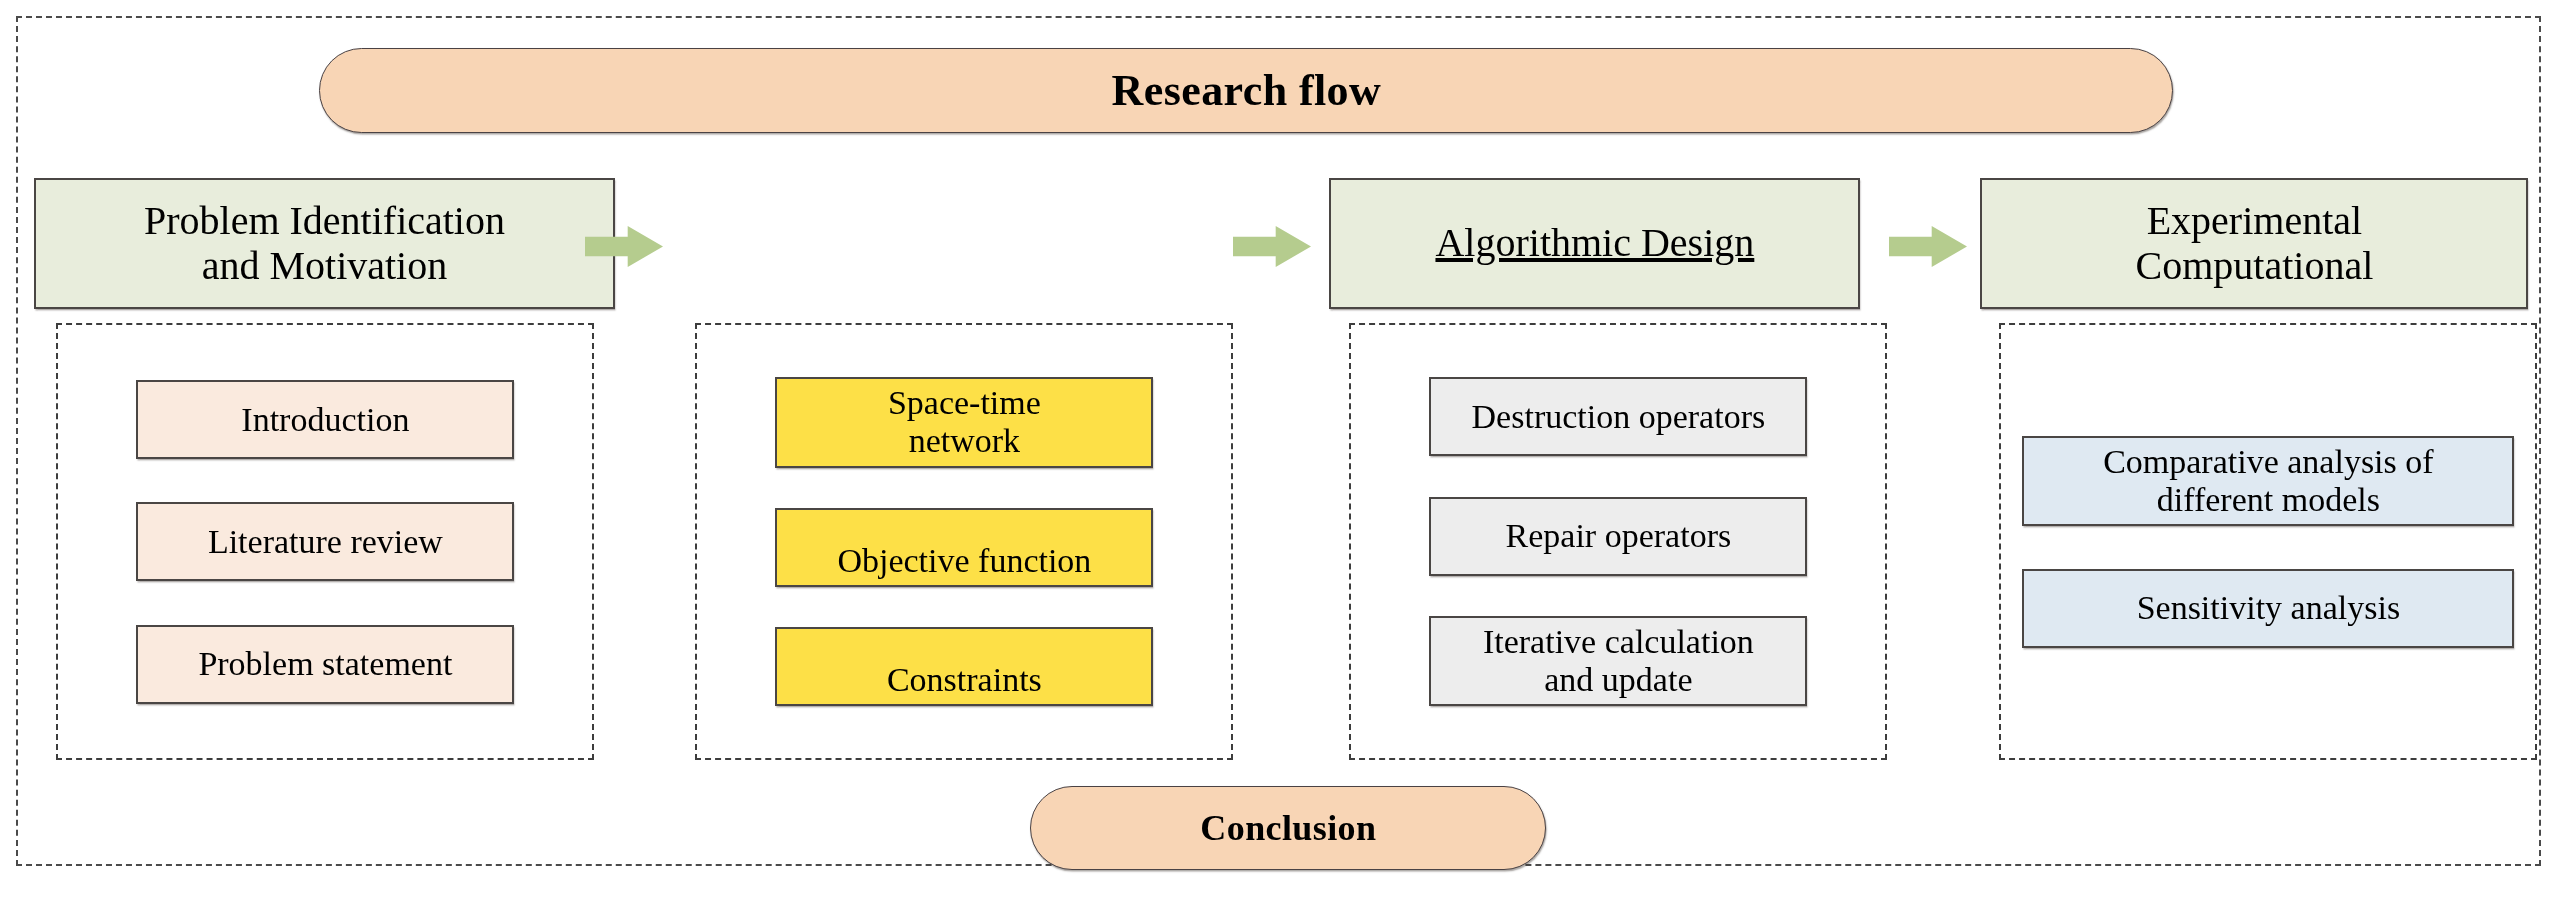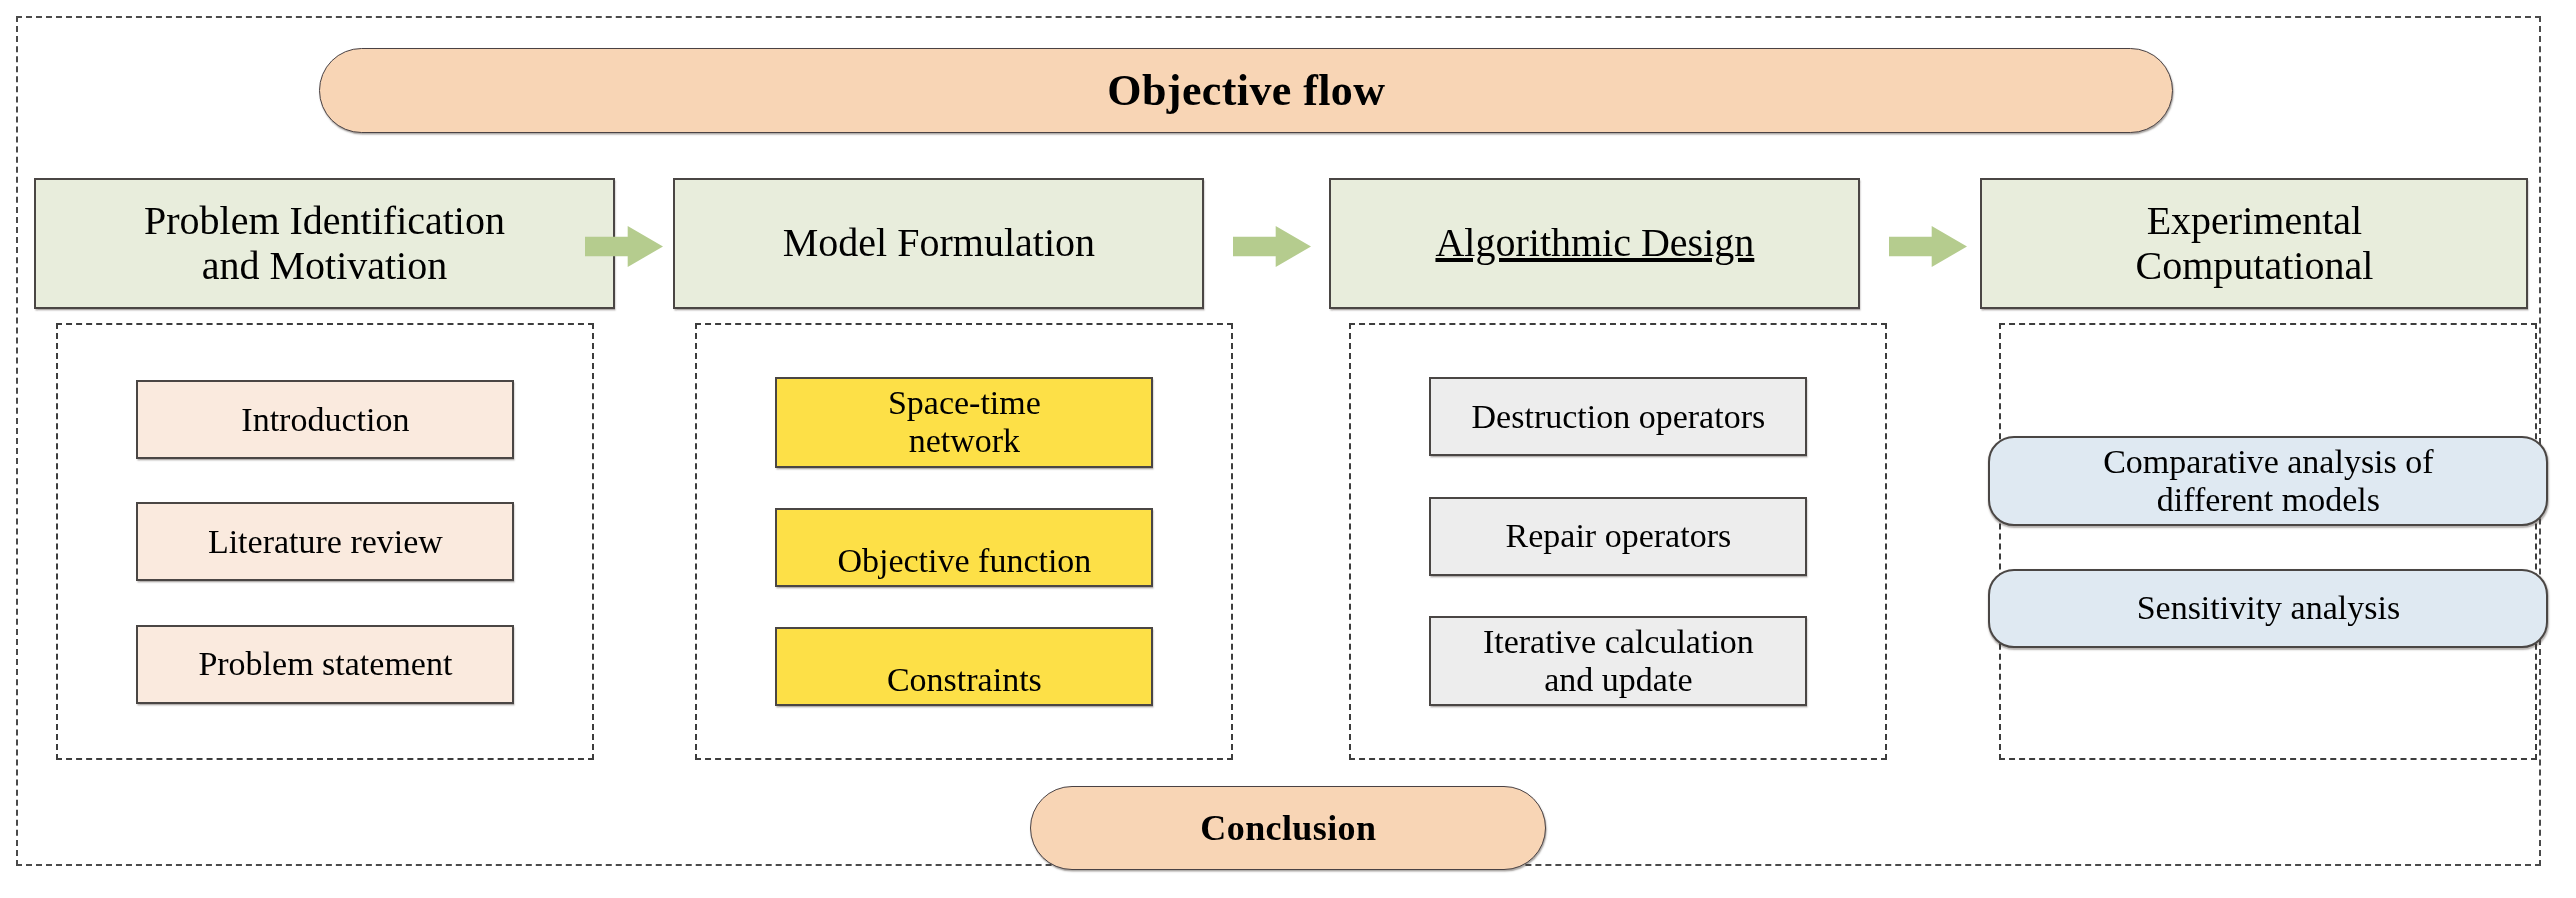--- a/index.html
+++ b/index.html
@@ -136,47 +136,44 @@
     font-size: 34px;
     line-height: 1.12;
     padding: 5px 8.2px;
     box-shadow: 0.8px 1.6px 1.6px rgba(60,50,45,0.38);
   }
   .sub-label { display: block; white-space: pre-line; }
 
   .sub-box.peach  { background: #FAEADE; }
   .sub-box.yellow { background: #fde047; align-items: flex-end; }
   .sub-box.gray   { background: #EDEDED; }
-  .sub-box.blue   { background: #DFE9F2; width: 560px; border-radius: 26px; }
+  .sub-box.blue   { background: #DFE9F2; width: 492px; }
 </style>
 </head>
 <body>
 
 <div id="diagram-root">
 
   <div class="pill" id="research-flow-pill">
-    <span>Objective flow</span>
+    <span>Research flow</span>
   </div>
 
   <div id="stage-row">
 
     <div class="stage-box" id="stage-box-0">
       <span class="stage-label">Problem Identification
 and Motivation</span>
     </div>
 
     <div class="arrow" id="arrow-0">
       <svg viewBox="0 0 95 50" preserveAspectRatio="none" aria-hidden="true">
         <polygon points="0,13 52,13 52,0 95,25 52,50 52,37 0,37" fill="#B5CC8E"></polygon>
       </svg>
     </div>
 
-    <div class="stage-box" id="stage-box-1">
-      <span class="stage-label">Model Formulation</span>
-    </div>
 
     <div class="arrow" id="arrow-1">
       <svg viewBox="0 0 95 50" preserveAspectRatio="none" aria-hidden="true">
         <polygon points="0,13 52,13 52,0 95,25 52,50 52,37 0,37" fill="#B5CC8E"></polygon>
       </svg>
     </div>
 
     <div class="stage-box" id="stage-box-2">
       <span class="stage-label">Algorithmic Design</span>
     </div>

